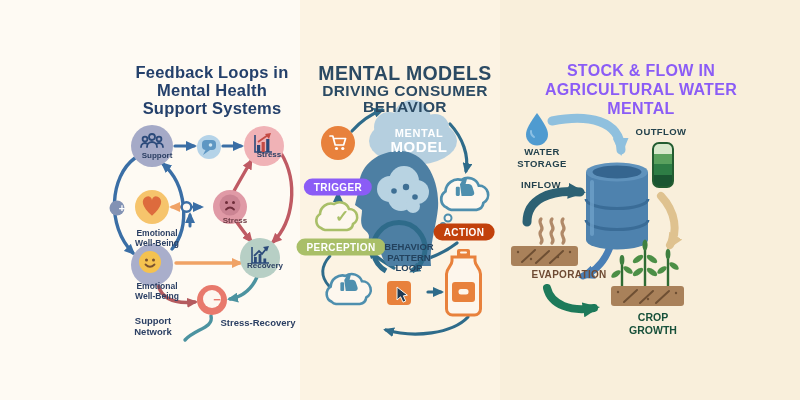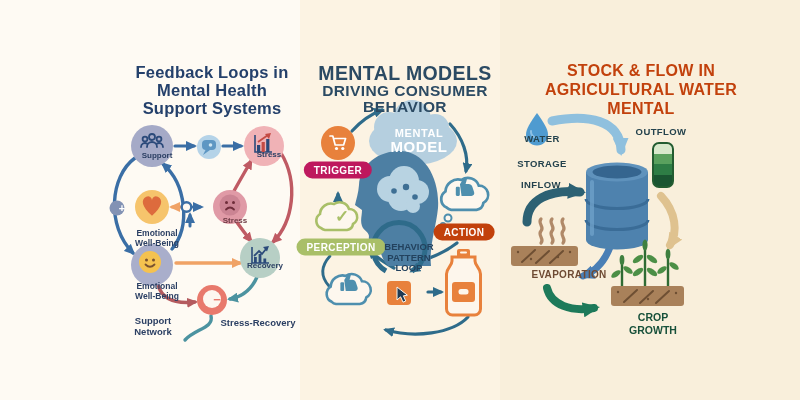--- a/index.html
+++ b/index.html
@@ -7,21 +7,21 @@
           font-family:"Liberation Sans",sans-serif;background:#fcf3e3;}
   .panel{position:absolute;top:0;height:400px;z-index:0;}
   .panel-left{left:0;width:300px;background:#fefaf3;}
   .panel-middle{left:300px;width:200px;background:#fcf3e3;}
   .panel-right{left:500px;width:300px;background:#f9efdb;}
   svg.overlay{position:absolute;left:0;top:0;z-index:1;}
   .txt{position:absolute;z-index:2;transform:translate(-50%,-50%);
        white-space:nowrap;font-weight:bold;padding-left:10px;}
   .ttl-left{color:#24406b;font-size:16.5px;letter-spacing:.2px;}
   .ttl-mid{color:#2b4a63;letter-spacing:.4px;}
-  .ttl-right{color:#c2410c;font-size:16px;letter-spacing:.3px;}
+  .ttl-right{color:#8b5cf6;font-size:16px;letter-spacing:.3px;}
   .lbl-navy{color:#2b3f63;font-size:8px;}
   .lbl-navy9{color:#2b3f63;font-size:9.5px;}
   .lbl-slate{color:#24424d;font-size:9.5px;letter-spacing:.4px;}
   .pill{position:absolute;z-index:2;transform:translate(-50%,-50%);
         color:#fff;font-weight:bold;font-size:10px;letter-spacing:.4px;
         padding:3px 10px;border-radius:11px;white-space:nowrap;}
   .gauge{position:absolute;z-index:2;left:652px;top:142px;width:22px;height:46px;
          border:2px solid #235c31;border-radius:7px;box-sizing:border-box;
          background:linear-gradient(#d9e9cc 0 24%,#5aa15e 24% 47%,#2e7d45 47% 73%,#1a5531 73% 100%);}
 </style>
@@ -342,34 +342,34 @@
   <div class="txt lbl-navy9" style="left:148px;top:331px">Network</div>
   <div class="txt lbl-navy9" style="left:253px;top:322px">Stress-Recovery</div>
 
   <div class="txt ttl-mid" style="left:400px;top:73px;font-size:19.5px">MENTAL MODELS</div>
   <div class="txt ttl-mid" style="left:400px;top:91px;font-size:15.5px">DRIVING CONSUMER</div>
   <div class="txt ttl-mid" style="left:400px;top:107px;font-size:15.5px">BEHAVIOR</div>
 
   <div class="txt" style="left:414px;top:133px;color:#fff;font-size:11px;font-weight:bold;letter-spacing:.6px">MENTAL</div>
   <div class="txt" style="left:414px;top:146px;color:#fff;font-size:15px;font-weight:bold;letter-spacing:.6px">MODEL</div>
 
-  <div class="pill" style="left:338px;top:170px;background:#be185d">TRIGGER</div>
+  <div class="pill" style="left:338px;top:187px;background:#8b5cf6">TRIGGER</div>
   <div class="txt" style="left:337px;top:216px;color:#a9bf68;font-size:17px;font-weight:bold">✓</div>
   <div class="pill" style="left:341px;top:247px;background:#a9bf68">PERCEPTION</div>
   <div class="pill" style="left:464px;top:232px;background:#c2410c">ACTION</div>
 
   <div class="txt" style="left:404px;top:246px;color:#23425e;font-size:9.5px;font-weight:bold">BEHAVIOR</div>
   <div class="txt" style="left:404px;top:257px;color:#23425e;font-size:9.5px;font-weight:bold">PATTERN</div>
   <div class="txt" style="left:404px;top:267px;color:#23425e;font-size:9.5px;font-weight:bold">LOOP</div>
 
   <div class="txt ttl-right" style="left:636px;top:71px">STOCK &amp; FLOW IN</div>
   <div class="txt ttl-right" style="left:636px;top:90px">AGRICULTURAL WATER</div>
   <div class="txt ttl-right" style="left:636px;top:109px">MENTAL</div>
 
-  <div class="txt lbl-slate" style="left:537px;top:138px">WATER</div>
+  <div class="txt lbl-slate" style="left:537px;top:151px">WATER</div>
   <div class="txt lbl-slate" style="left:537px;top:163px">STORAGE</div>
   <div class="txt lbl-slate" style="left:656px;top:131px">OUTFLOW</div>
   <div class="txt lbl-slate" style="left:536px;top:184px">INFLOW</div>
   <div class="gauge"></div>
   <div class="txt" style="left:564px;top:274px;color:#6e4a33;font-size:10px;font-weight:bold;letter-spacing:.3px">EVAPORATION</div>
   <div class="txt" style="left:648px;top:317px;color:#17503a;font-size:10.5px;font-weight:bold">CROP</div>
   <div class="txt" style="left:648px;top:330px;color:#17503a;font-size:10.5px;font-weight:bold">GROWTH</div>
 
 </div>
 

